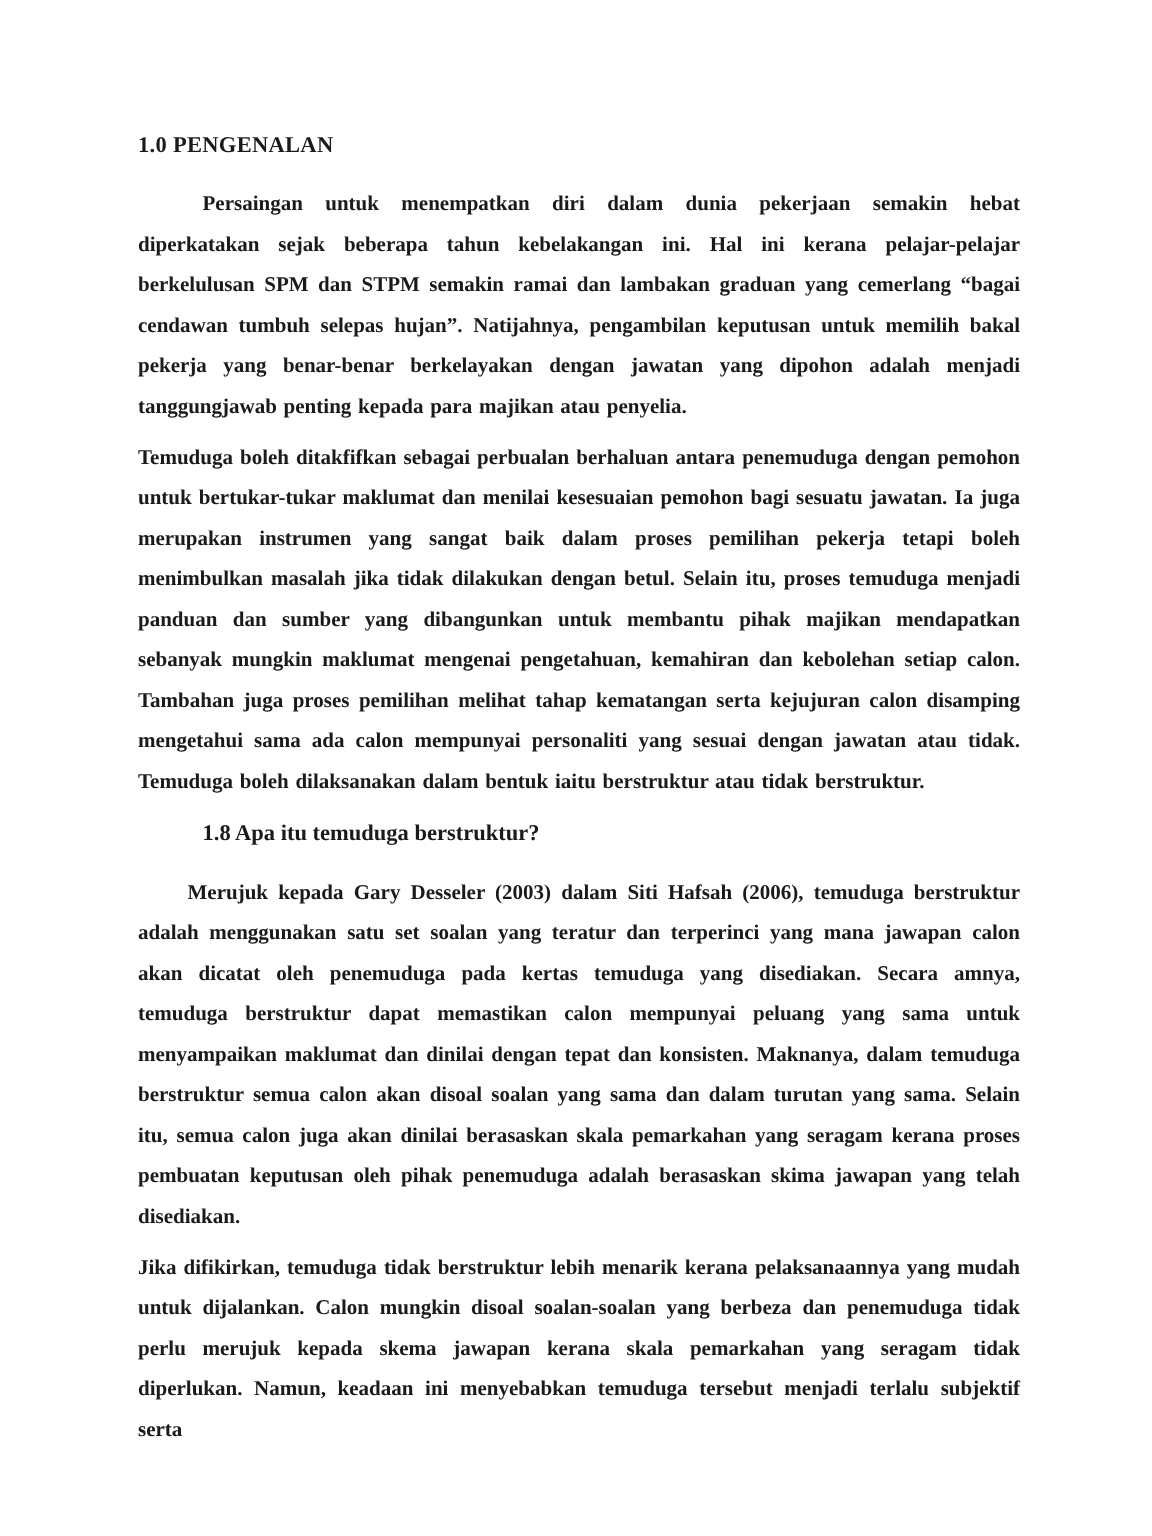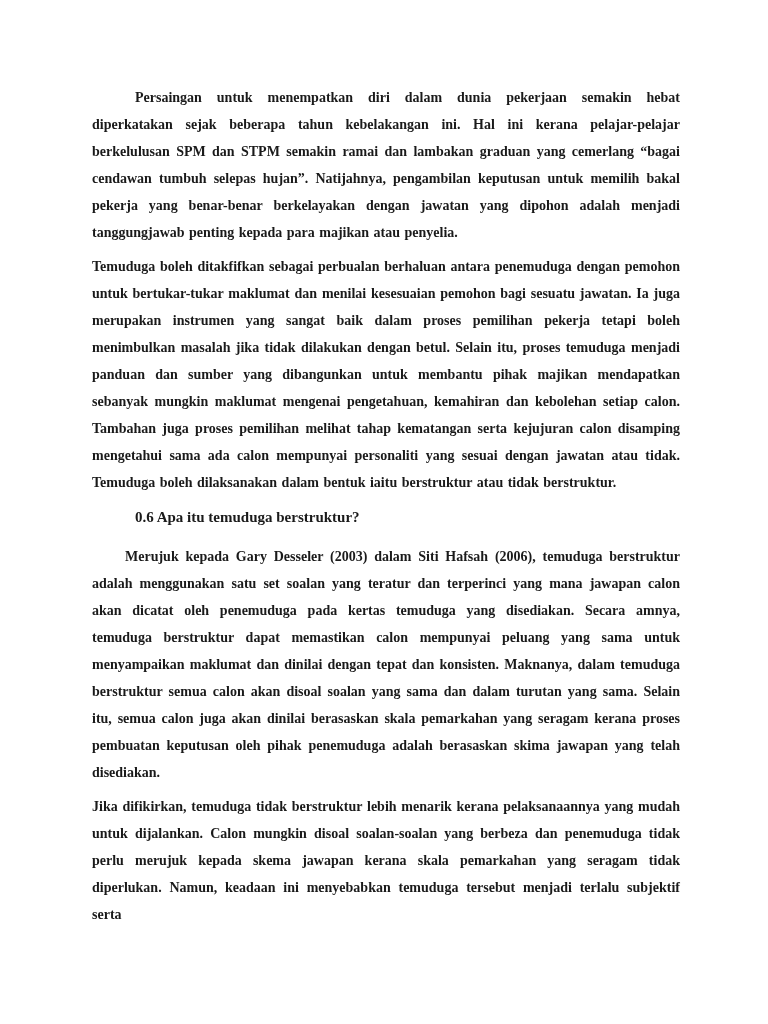--- a/index.html
+++ b/index.html
@@ -40,23 +40,24 @@
     word-spacing: 1px;
     font-weight: bold;
   }
   .indent-lg { text-indent: 43px; }
   .indent-md { text-indent: 33px; }
 </style>
 </head>
 <body>
 
 <div class="page">
+  <h1 class="heading">1.0 PENGENALAN</h1>
 
   <p class="para indent-lg">Persaingan untuk menempatkan diri dalam dunia pekerjaan semakin hebat diperkatakan sejak beberapa tahun kebelakangan ini. Hal ini kerana pelajar-pelajar berkelulusan SPM dan STPM semakin ramai dan lambakan graduan yang cemerlang “bagai cendawan tumbuh selepas hujan”. Natijahnya, pengambilan keputusan untuk memilih bakal pekerja yang benar-benar berkelayakan dengan jawatan yang dipohon adalah menjadi tanggungjawab penting kepada para majikan atau penyelia.</p>
 
   <p class="para">Temuduga boleh ditakfifkan sebagai perbualan berhaluan antara penemuduga dengan pemohon untuk bertukar-tukar maklumat dan menilai kesesuaian pemohon bagi sesuatu jawatan. Ia juga merupakan instrumen yang sangat baik dalam proses pemilihan pekerja tetapi boleh menimbulkan masalah jika tidak dilakukan dengan betul. Selain itu, proses temuduga menjadi panduan dan sumber yang dibangunkan untuk membantu pihak majikan mendapatkan sebanyak mungkin maklumat mengenai pengetahuan, kemahiran dan kebolehan setiap calon. Tambahan juga proses pemilihan melihat tahap kematangan serta kejujuran calon disamping mengetahui sama ada calon mempunyai personaliti yang sesuai dengan jawatan atau tidak. Temuduga boleh dilaksanakan dalam bentuk iaitu berstruktur atau tidak berstruktur.</p>
 
-  <h2 class="subheading">0.6 Apa itu temuduga berstruktur?</h2>
+  <h2 class="subheading">1.8 Apa itu temuduga berstruktur?</h2>
 
   <p class="para indent-md">Merujuk kepada Gary Desseler (2003) dalam Siti Hafsah (2006), temuduga berstruktur adalah menggunakan satu set soalan yang teratur dan terperinci yang mana jawapan calon akan dicatat oleh penemuduga pada kertas temuduga yang disediakan. Secara amnya, temuduga berstruktur dapat memastikan calon mempunyai peluang yang sama untuk menyampaikan maklumat dan dinilai dengan tepat dan konsisten. Maknanya, dalam temuduga berstruktur semua calon akan disoal soalan yang sama dan dalam turutan yang sama. Selain itu, semua calon juga akan dinilai berasaskan skala pemarkahan yang seragam kerana proses pembuatan keputusan oleh pihak penemuduga adalah berasaskan skima jawapan yang telah disediakan.</p>
 
   <p class="para">Jika difikirkan, temuduga tidak berstruktur lebih menarik kerana pelaksanaannya yang mudah untuk dijalankan. Calon mungkin disoal soalan-soalan yang berbeza dan penemuduga tidak perlu merujuk kepada skema jawapan kerana skala pemarkahan yang seragam tidak diperlukan. Namun, keadaan ini menyebabkan temuduga tersebut menjadi terlalu subjektif serta</p>
 </div>
 
 </body></html>

